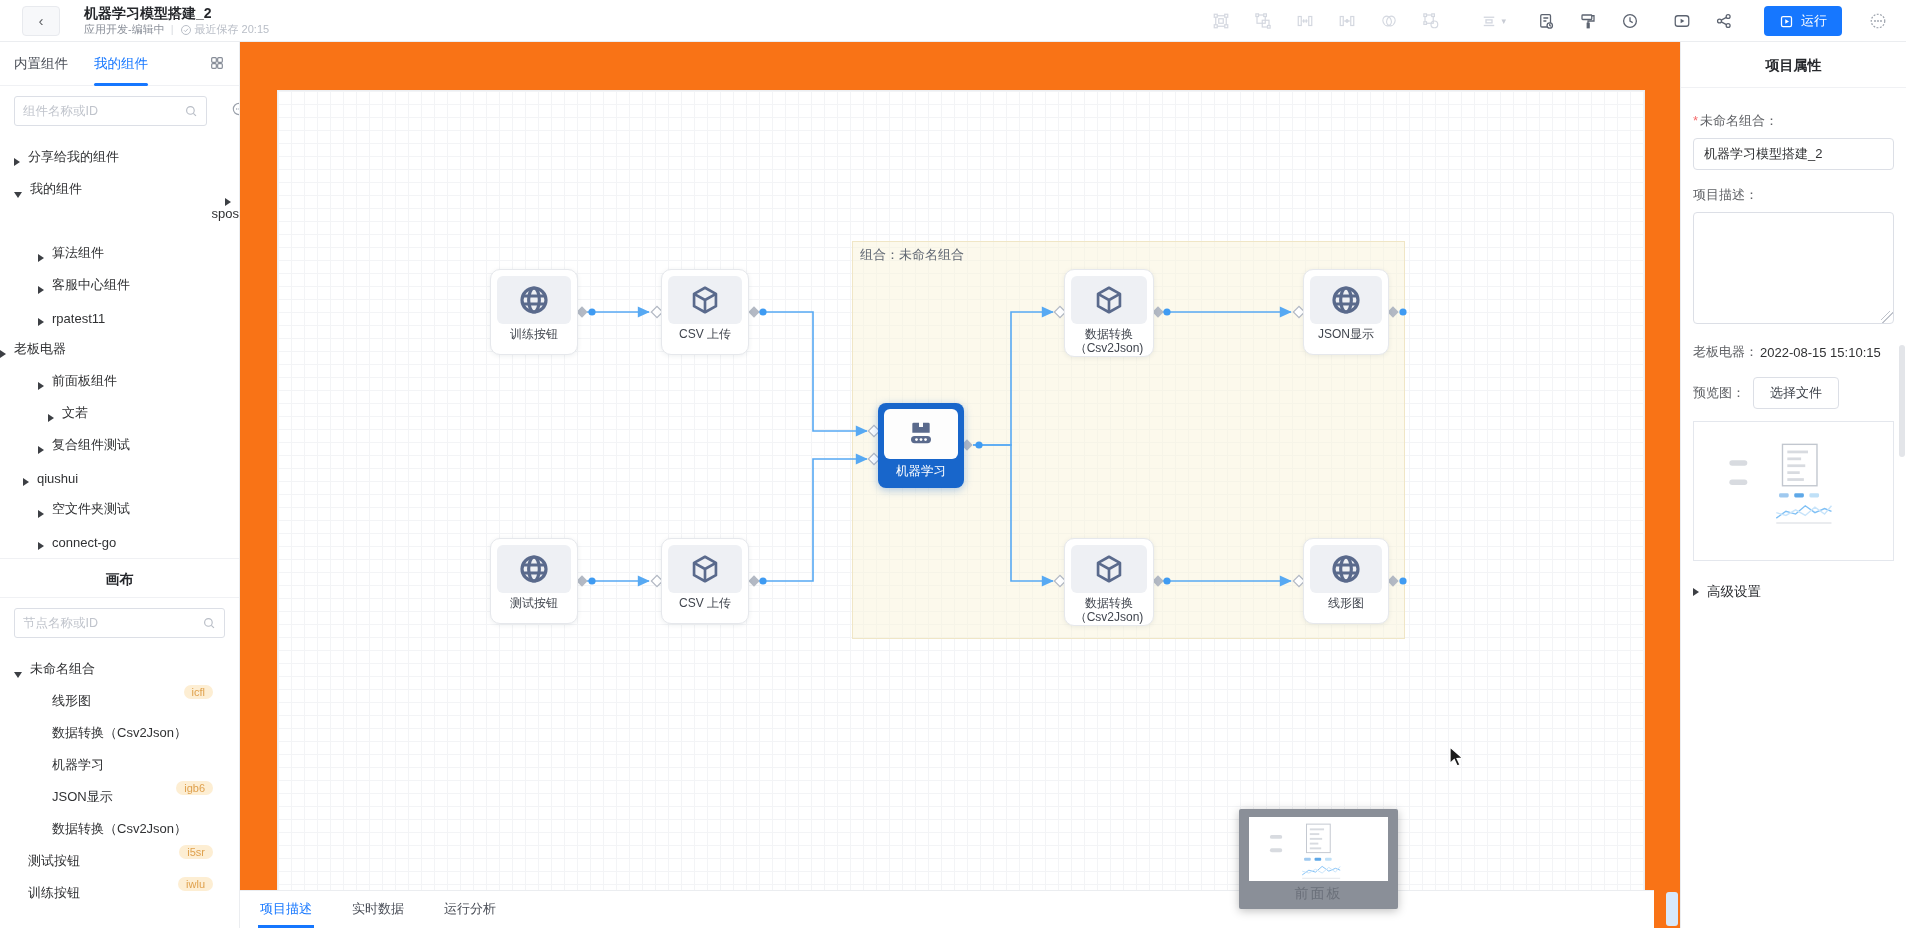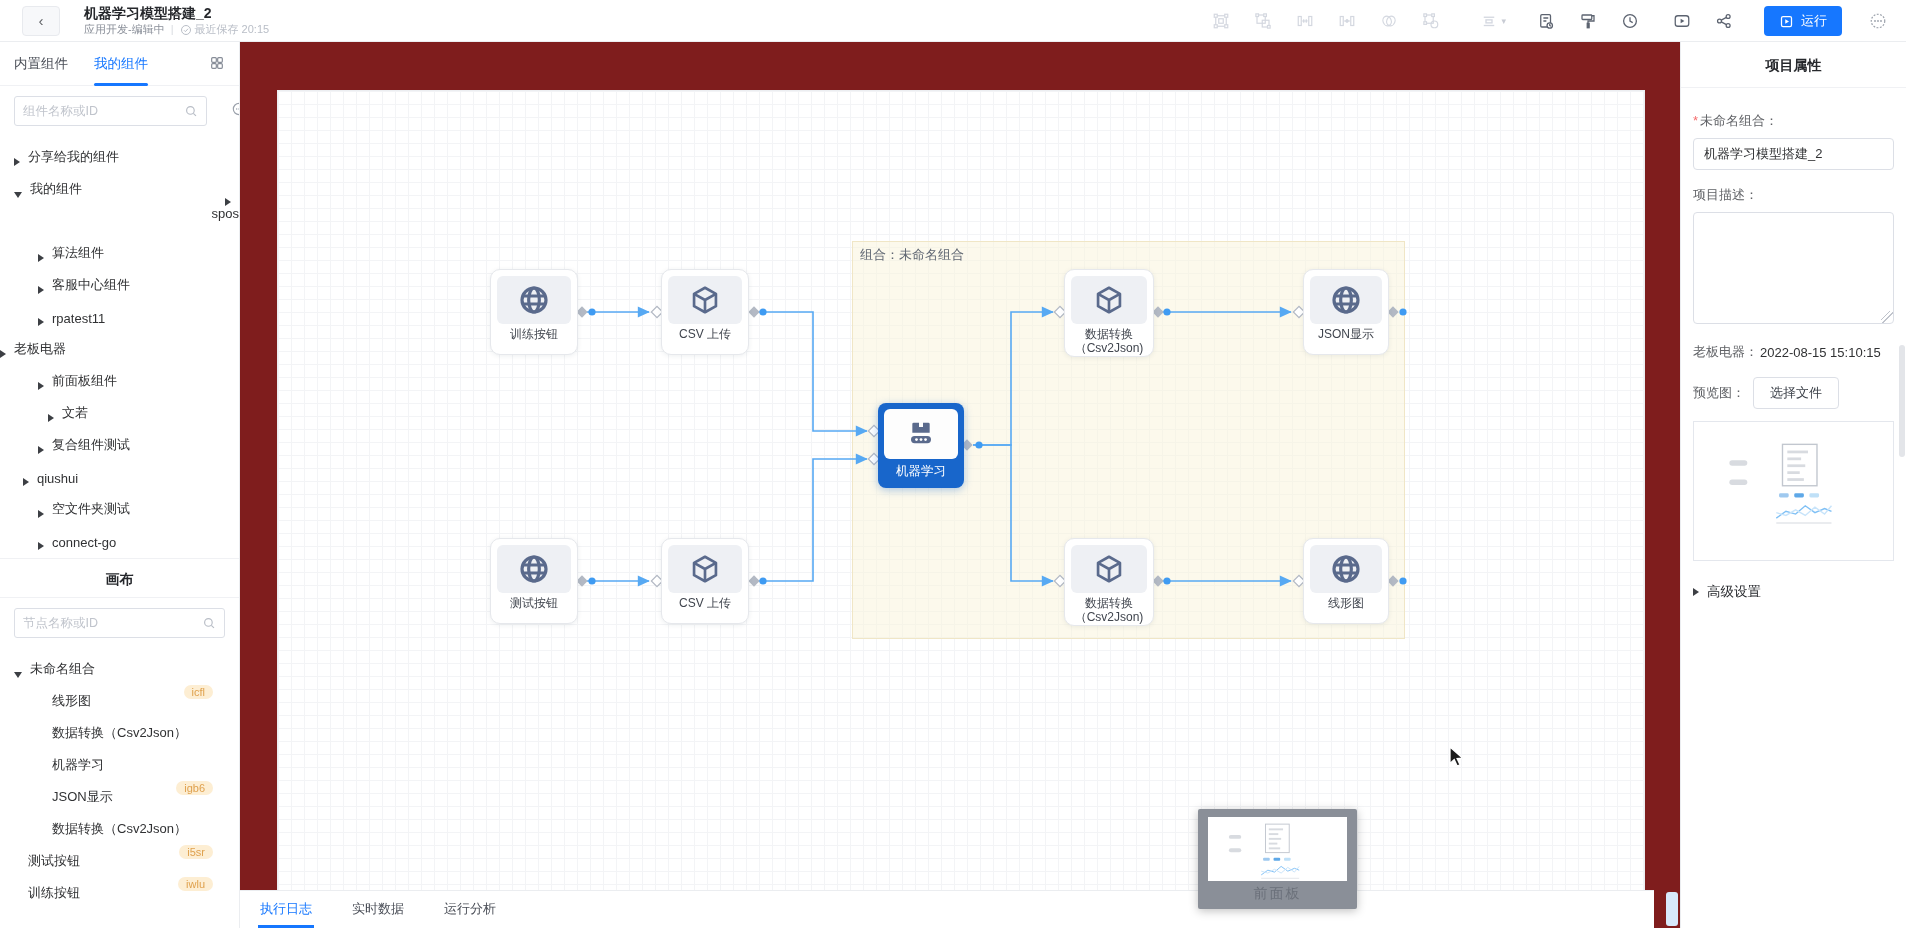--- a/index.html
+++ b/index.html
@@ -38,21 +38,21 @@
   .mini-circle-icon { color:#9aa0aa; flex:none; cursor:pointer; }
   .tree { font-size:13px; color:#303133; }
   .tree-row { height:32px; display:flex; align-items:flex-end; cursor:pointer; position:relative; }
   .tri { width:0; height:0; border-style:solid; flex:none; margin-right:8px; }
   .tri.right { border-width:4.5px 0 4.5px 6px; border-color:transparent transparent transparent #3c3f44; }
   .tri.down { border-width:6px 4.5px 0 4.5px; border-color:#3c3f44 transparent transparent transparent; }
   .badge { position:absolute; right:26px; top:7px; background:#fdeed3; color:#dfa14e; font-size:11px; padding:1px 8px; border-radius:9px; }
   .sb-section { height:40px; line-height:40px; text-align:center; font-weight:bold; font-size:14px; color:#26282c; border-top:1px solid #f0f1f4; border-bottom:1px solid #f0f1f4; margin-top:8px; }
 
   
-  .canvas { position:absolute; left:240px; top:42px; width:1440px; height:886px; background:#7f1d1d; overflow:hidden; }
+  .canvas { position:absolute; left:240px; top:42px; width:1440px; height:886px; background:#f97316; overflow:hidden; }
   .paper { position:absolute; left:37px; top:48px; width:1368px; height:838px; background:#fff; border:1px solid #eceef1;
            background-image:linear-gradient(to right,#f3f4f6 1px,transparent 1px),linear-gradient(to bottom,#f3f4f6 1px,transparent 1px);
            background-size:13px 13px; }
   .groupbox { position:absolute; background:rgba(250,243,218,0.5); border:1px solid #f0e6c6; z-index:1; }
   .groupbox span { position:absolute; left:7px; top:4px; font-size:13px; color:#5f6672; white-space:nowrap; }
   #wires { position:absolute; left:0; top:0; z-index:2; pointer-events:none; }
   .node { position:absolute; background:#fff; border:1px solid #e6e8ec; border-radius:10px; box-shadow:0 1px 5px rgba(31,45,61,0.08); z-index:3; cursor:pointer; }
   .node-icon { position:absolute; left:6px; right:6px; top:6px; height:48px; background:#eef0f4; border-radius:6px; display:flex; align-items:center; justify-content:center; color:#5a6a8c; }
   .node-icon svg { width:32px; height:32px; }
   .node-label { position:absolute; left:3px; right:3px; top:58px; text-align:center; font-size:12px; line-height:13.5px; color:#40454e; }
@@ -503,21 +503,21 @@
             <div class="node-icon">
               <svg viewBox="0 0 24 24" fill="none" stroke="currentColor" stroke-width="2.4">
                 <circle cx="12" cy="12" r="9"></circle>
                 <ellipse cx="12" cy="12" rx="4" ry="9"></ellipse>
                 <path d="M3.5 9h17M3.5 15h17"></path>
               </svg>
             </div>
             <div class="node-label">线形图</div>
           </div>
         </div>
-      <div class="frame" id="frontPanel" style="left:920px;top:718px;width:159px;height:100px;">
+      <div class="frame" id="frontPanel" style="left:961px;top:718px;width:159px;height:100px;">
         <div class="frame-screen" style="width:139px;height:64px;">
             <div class="mini" style="width:140px;height:70px;transform:scale(0.95);transform-origin:0 0;">
               <span class="m-pill" style="left:22px;top:19px;width:13px;height:4px"></span>
               <span class="m-pill" style="left:22px;top:33px;width:13px;height:4px"></span>
               <div class="m-doc" style="left:60px;top:7px;width:26px;height:31px">
                 <i style="top:4px;width:15px"></i>
                 <i style="top:9px;width:10px"></i>
                 <i style="top:14px;width:13px"></i>
                 <i style="top:19px;width:9px"></i>
                 <i style="top:24px;width:12px"></i>
@@ -531,21 +531,21 @@
                 <path d="M2 16.5h40" stroke="#e3e6ea" stroke-width="1" fill="none"></path>
                 <polyline points="2,13 9,8 16,10 23,4 30,9 37,6 42,8" fill="none" stroke="#7fc0f5" stroke-width="1"></polyline>
                 <polyline points="2,9 9,11 16,7 23,11 30,5 37,10 42,4" fill="none" stroke="#c8e4fa" stroke-width="1"></polyline>
               </svg>
             </div>
           </div>
         <div class="frame-label">前面板</div>
       </div>
     </div>
     <div class="bottombar" id="bTabs">
-        <span class="btab active">执行日志</span>
+        <span class="btab active">项目描述</span>
         <span class="btab">实时数据</span>
         <span class="btab">运行分析</span>
       </div>
     <div class="canvas-scroll"></div>
     <svg class="cursor" style="left:1208px;top:704px" width="20" height="22" viewBox="0 0 20 22">
       <path d="M2 1 L2 17.5 L6.2 13.6 L9.2 20 L12 18.7 L9.1 12.5 L14.8 12.2 Z" fill="#1b1b1b" stroke="#fff" stroke-width="1.3"></path>
     </svg>
   </div>
 
   <div class="rpanel">

